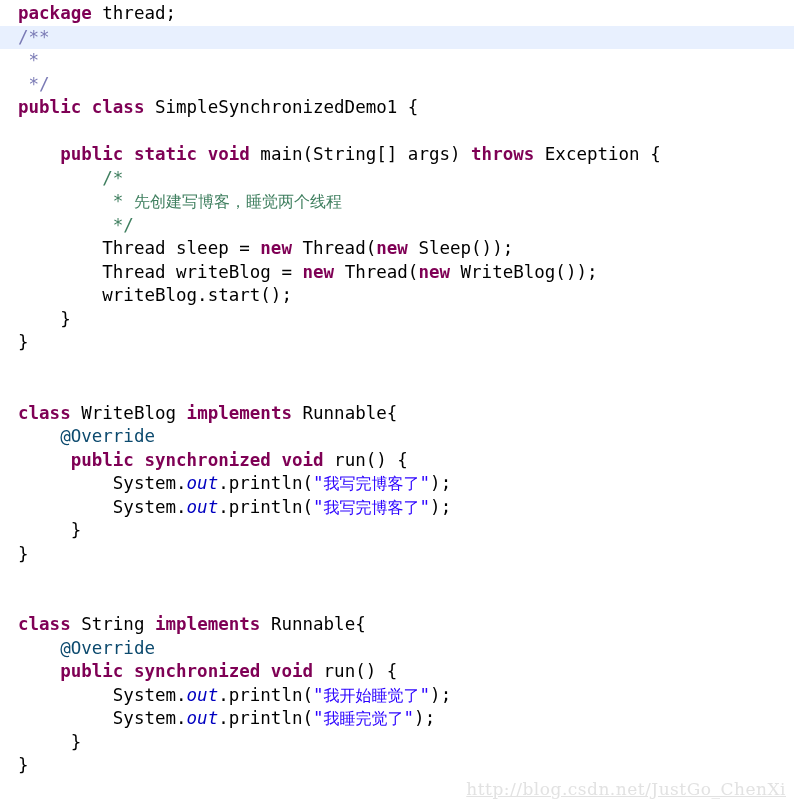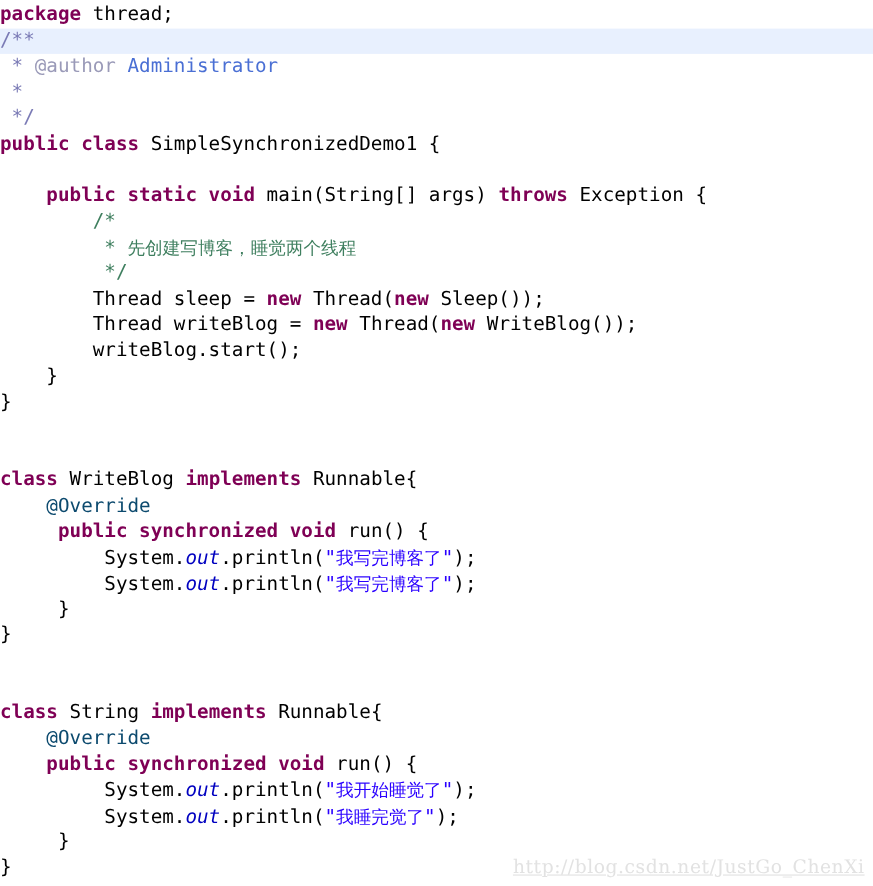--- a/index.html
+++ b/index.html
@@ -23,21 +23,21 @@
     width: 794px;
     padding-top: 2px;
     box-sizing: border-box;
   }
 
   .code-line {
     height: 23.5px;
     line-height: 23.5px;
     font-size: 17.5px;
     white-space: pre;
-    padding-left: 0;
+    padding-left: 18px;
     color: #000000;
     letter-spacing: 0px;
   }
 
   .code-line.highlighted {
     background: #e8f0fe;
   }
 
   
   .t-kw        { color: #7f0055; font-weight: bold; }
@@ -63,21 +63,20 @@
     white-space: pre;
     text-decoration: underline;
   }
 </style>
 </head>
 <body>
 
 <div id="code-listing">
     <div class="code-line"><span class="t-kw">package</span><span class="t-plain"> thread;</span></div>
     <div class="code-line highlighted"><span class="t-jdoc">/**</span></div>
-    <div class="code-line"><span class="t-jdoc"> * </span><span class="t-jdoc-tag">@author</span><span class="t-jdoc-val"> Administrator</span></div>
     <div class="code-line"><span class="t-jdoc"> *</span></div>
     <div class="code-line"><span class="t-jdoc"> */</span></div>
     <div class="code-line"><span class="t-kw">public class</span><span class="t-plain"> SimpleSynchronizedDemo1 {</span></div>
     <div class="code-line">&nbsp;</div>
     <div class="code-line"><span class="t-plain">    </span><span class="t-kw">public static void</span><span class="t-plain"> main(String[] args) </span><span class="t-kw">throws</span><span class="t-plain"> Exception {</span></div>
     <div class="code-line"><span class="t-comment">        /*</span></div>
     <div class="code-line"><span class="t-comment">         * </span><span class="t-comment cjk">先创建写博客，睡觉两个线程</span></div>
     <div class="code-line"><span class="t-comment">         */</span></div>
     <div class="code-line"><span class="t-plain">        Thread sleep = </span><span class="t-kw">new</span><span class="t-plain"> Thread(</span><span class="t-kw">new</span><span class="t-plain"> Sleep());</span></div>
     <div class="code-line"><span class="t-plain">        Thread writeBlog = </span><span class="t-kw">new</span><span class="t-plain"> Thread(</span><span class="t-kw">new</span><span class="t-plain"> WriteBlog());</span></div>

